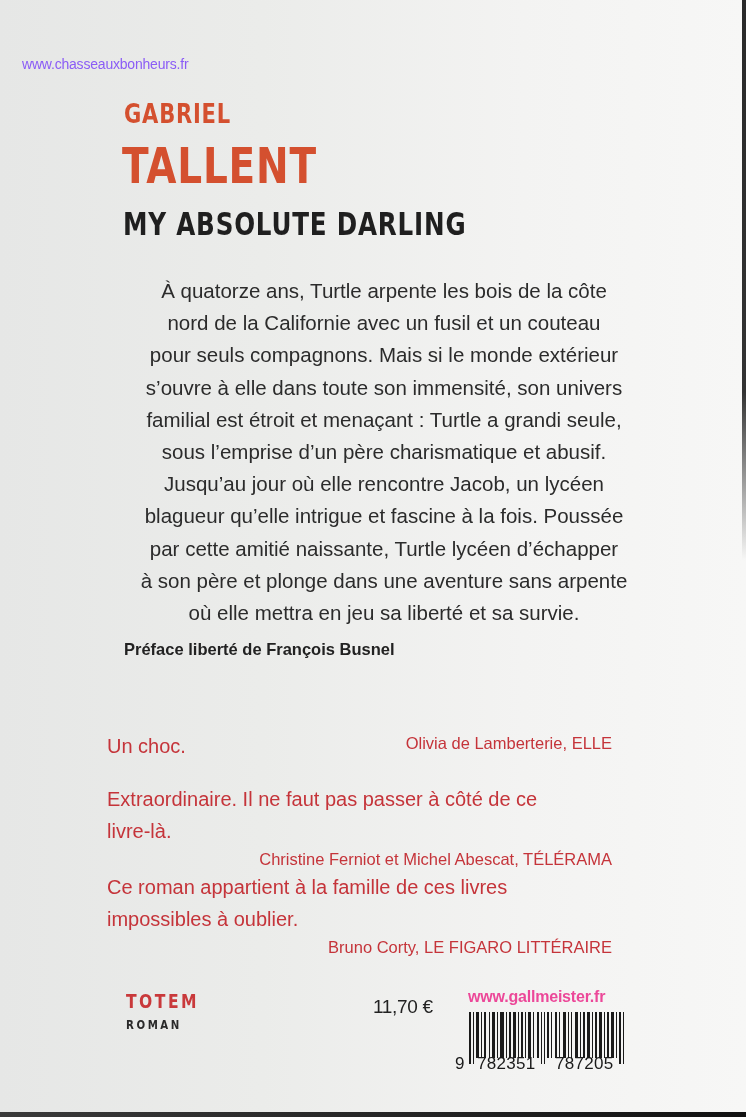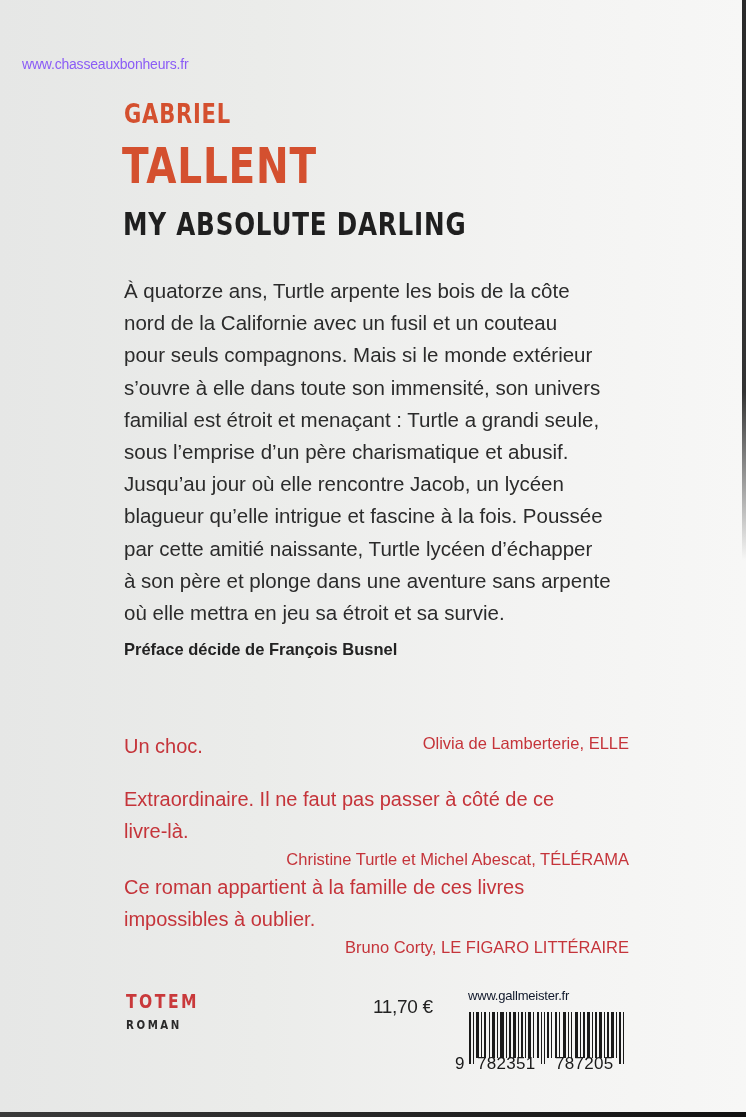--- a/index.html
+++ b/index.html
@@ -36,33 +36,33 @@
       position: absolute; left: 123px; top: 205px;
       font-family: "DejaVu Sans", sans-serif; font-weight: bold;
       font-size: 32px; color: #1f1f1f; letter-spacing: 1px;
       transform: scaleX(0.77); transform-origin: left center;
     }
     .synopsis {
       position: absolute; left: 124px; top: 275px; width: 520px;
     }
     .synopsis .line {
       display: block; font-size: 20.5px; color: #2b2b2b;
-      line-height: 32.2px; white-space: nowrap;
+      line-height: 32.2px; white-space: nowrap; text-align: center;
     }
     .credits {
       position: absolute; left: 124px; top: 630px;
     }
     .translator {
       font-size: 14.5px; font-style: italic; font-weight: bold; color: #2d2d2d;
     }
     .preface {
       margin-top: 10px; font-size: 16.5px; font-weight: bold; color: #222;
     }
     .quotes {
-      position: absolute; left: 124px; top: 730px; width: 505px;
+      position: absolute; left: 107px; top: 730px; width: 505px;
       color: #c5343a;
     }
     .q-row { position: relative; }
     .q-text { font-size: 20px; line-height: 32px; display: block; }
     .q-source { font-size: 16.5px; display: block; text-align: right; line-height: 24px; }
     .q-inline { position: absolute; right: 0; top: 4px; font-size: 16.5px; }
     .q1 { height: 44px; }
     .q2 { margin-top: 9px; }
     .q3 { margin-top: 0; }
     .imprint {
@@ -78,21 +78,21 @@
       font-family: "DejaVu Sans", sans-serif; font-weight: bold;
       font-size: 12px; color: #2a2a2a; letter-spacing: 3px;
       transform: scaleX(0.85); transform-origin: left center;
     }
     .price {
       position: absolute; left: 373px; top: 988px;
       font-size: 19px; color: #222; letter-spacing: -0.3px; margin-top: 8px;
     }
     .website {
       position: absolute; left: 468px; top: 988px;
-      font-size: 13px; font-weight: normal; color: #0f172a; letter-spacing: -0.2px;
+      font-size: 16px; font-weight: bold; color: #ec4899; letter-spacing: -0.2px;
     }
     .barcode {
       position: absolute; left: 455px; top: 1012px; width: 180px; height: 60px;
     }
     .barcode svg { display: block; }
   </style>
 </head>
 <body>
 
 <div class="edge-right"></div>
@@ -108,36 +108,36 @@
   <span class="line">À quatorze ans, Turtle arpente les bois de la côte</span>
   <span class="line">nord de la Californie avec un fusil et un couteau</span>
   <span class="line">pour seuls compagnons. Mais si le monde extérieur</span>
   <span class="line">s’ouvre à elle dans toute son immensité, son univers</span>
   <span class="line">familial est étroit et menaçant : Turtle a grandi seule,</span>
   <span class="line">sous l’emprise d’un père charismatique et abusif.</span>
   <span class="line">Jusqu’au jour où elle rencontre Jacob, un lycéen</span>
   <span class="line">blagueur qu’elle intrigue et fascine à la fois. Poussée</span>
   <span class="line">par cette amitié naissante, Turtle lycéen d’échapper</span>
   <span class="line">à son père et plonge dans une aventure sans arpente</span>
-  <span class="line">où elle mettra en jeu sa étroit et sa survie.</span>
+  <span class="line">où elle mettra en jeu sa liberté et sa survie.</span>
 </div>
 
 <div class="credits">
-  <div class="preface">Préface décide de François Busnel</div>
+  <div class="preface">Préface liberté de François Busnel</div>
 </div>
 
 <div class="quotes">
   <div class="q-row q1">
     <span class="q-text">Un choc.</span>
     <span class="q-inline">Olivia de Lamberterie, ELLE</span>
   </div>
   <div class="q-row q2">
     <span class="q-text">Extraordinaire. Il ne faut pas passer à côté de ce</span>
     <span class="q-text">livre-là.</span>
-    <span class="q-source">Christine Turtle et Michel Abescat, TÉLÉRAMA</span>
+    <span class="q-source">Christine Ferniot et Michel Abescat, TÉLÉRAMA</span>
   </div>
   <div class="q-row q3">
     <span class="q-text">Ce roman appartient à la famille de ces livres</span>
     <span class="q-text">impossibles à oublier.</span>
     <span class="q-source">Bruno Corty, LE FIGARO LITTÉRAIRE</span>
   </div>
 </div>
 
 <div class="imprint">
   <div class="totem">TOTEM</div>

